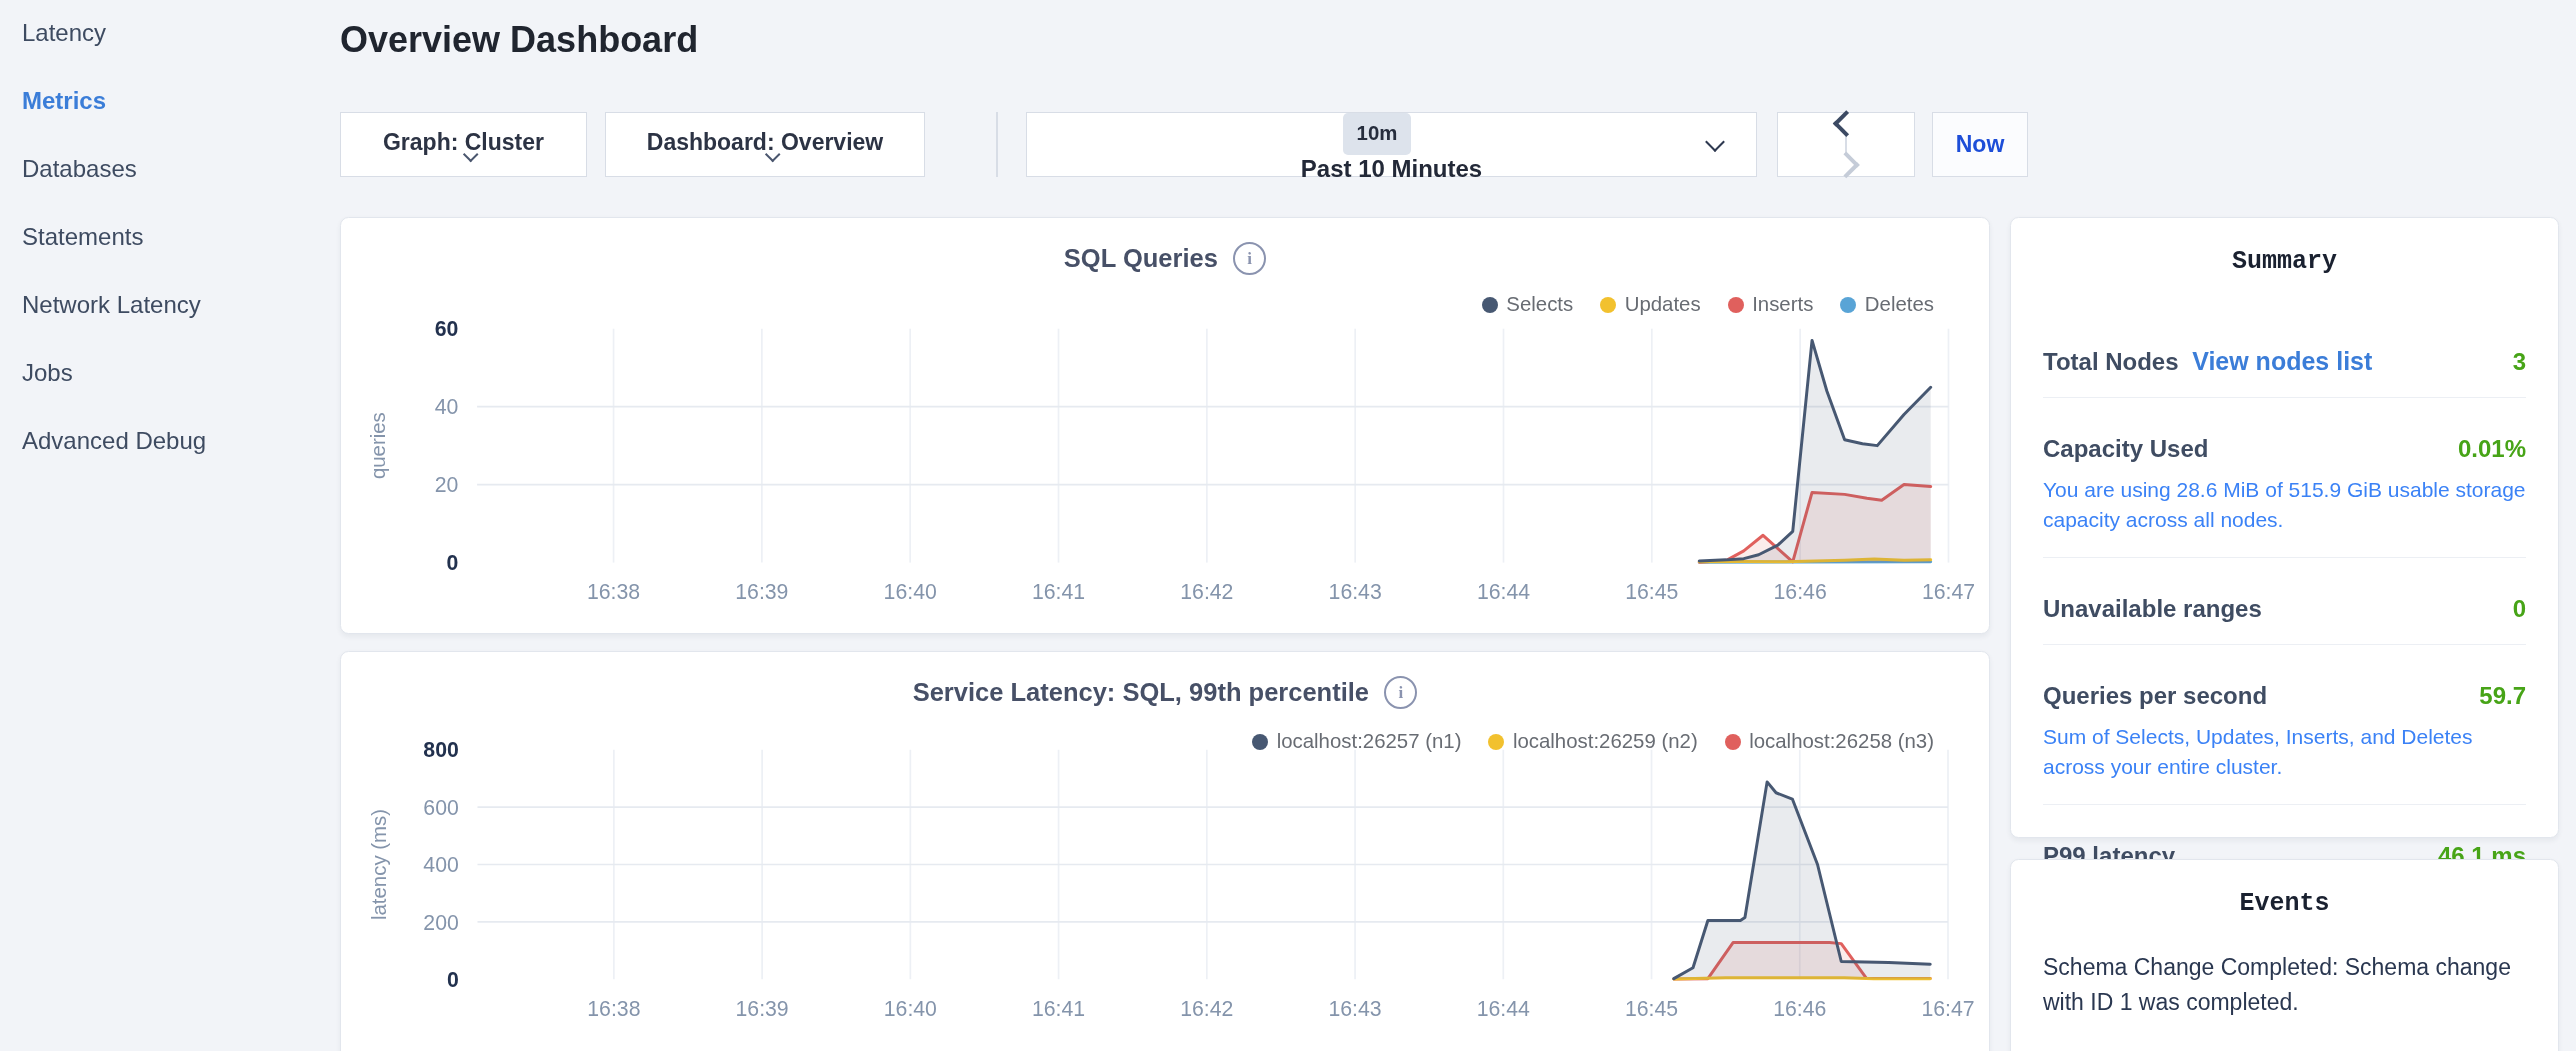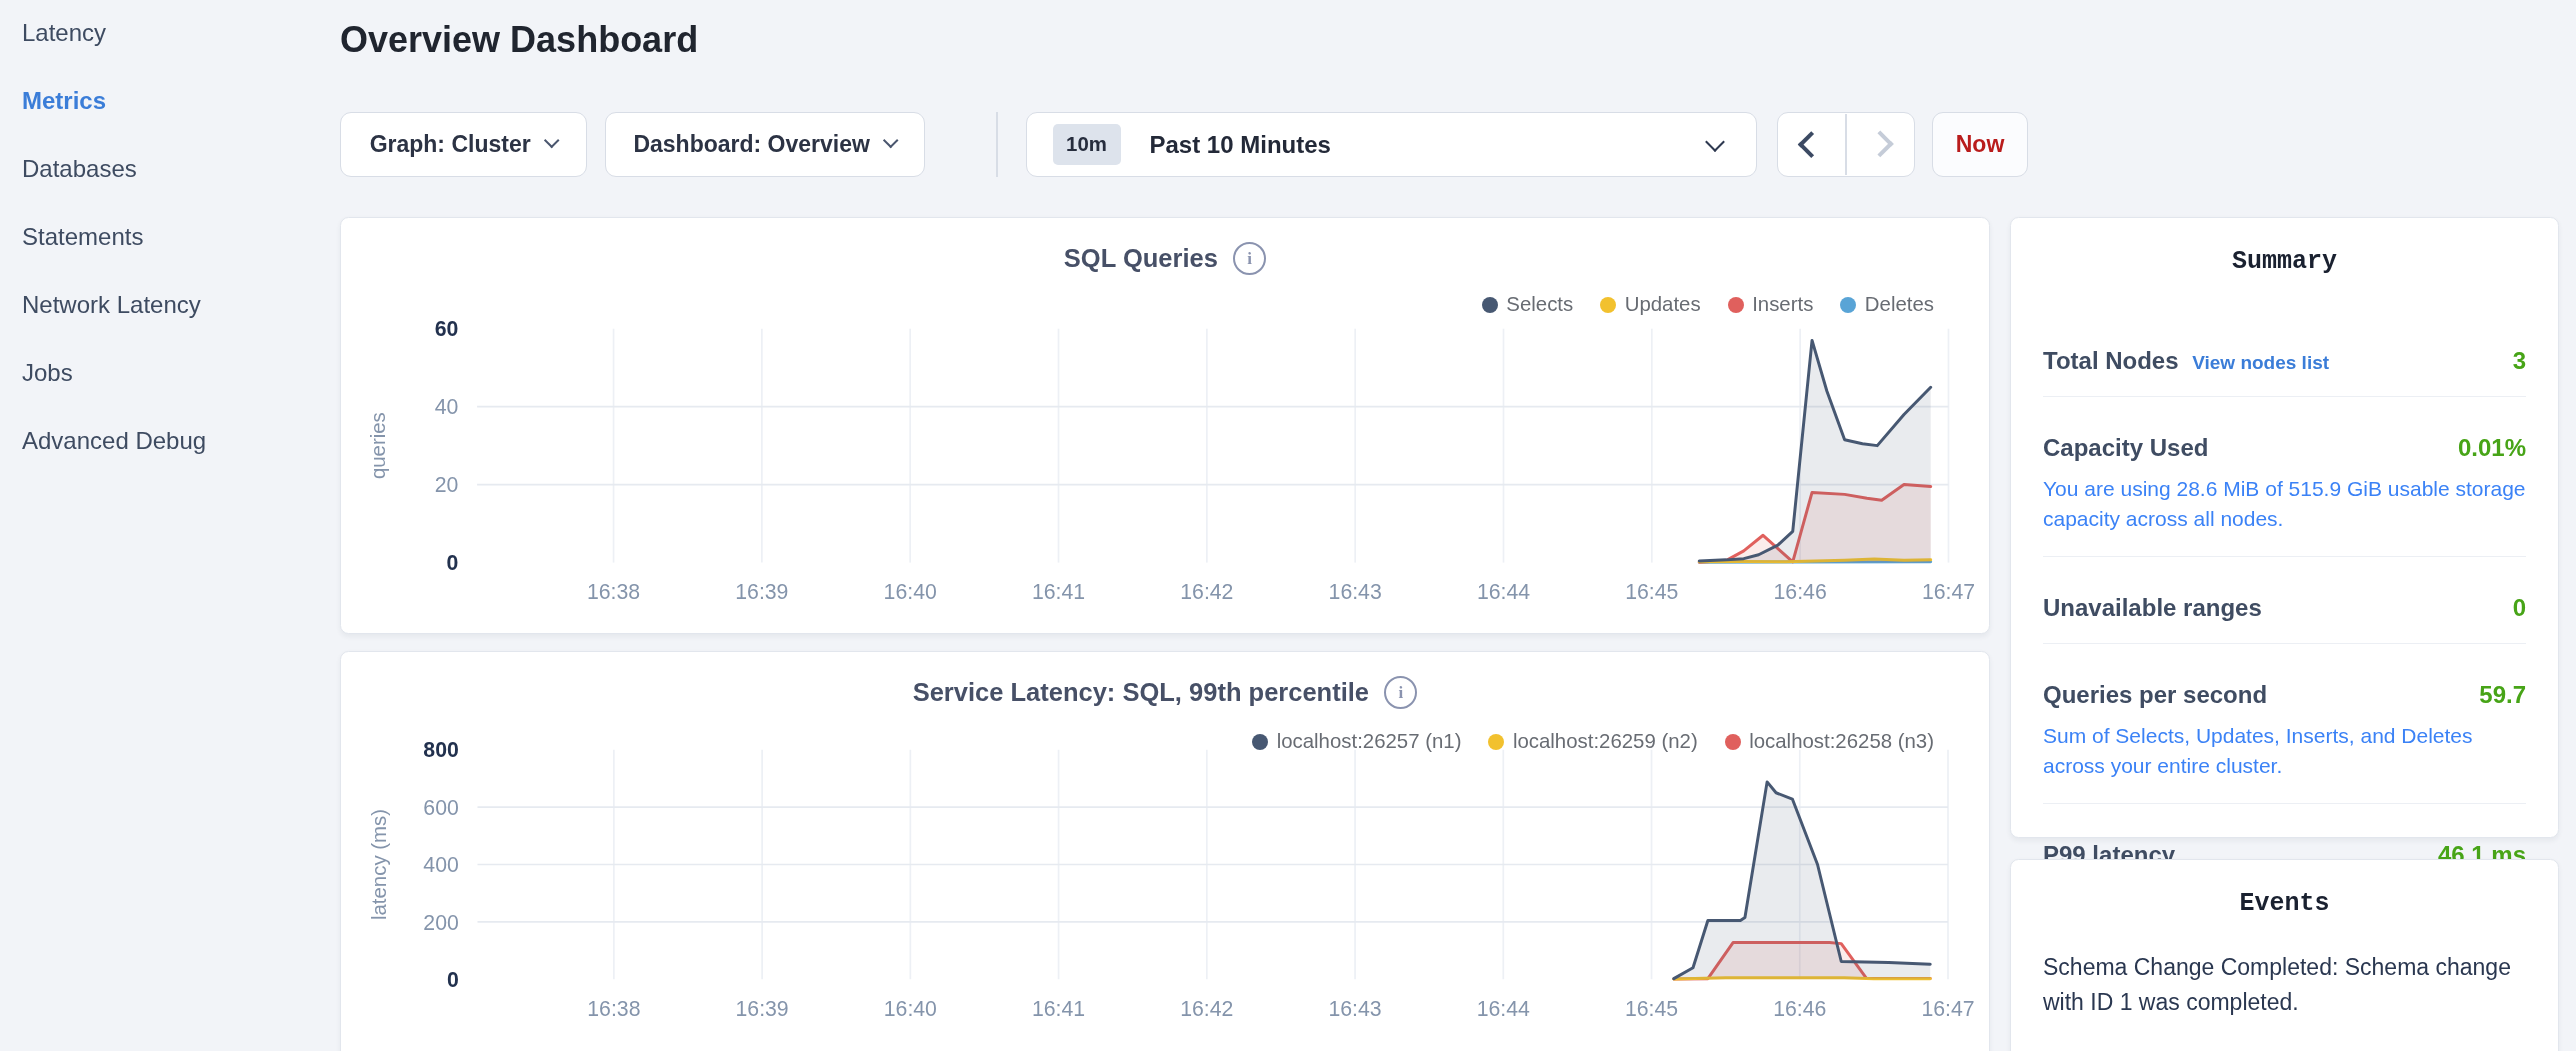--- a/index.html
+++ b/index.html
@@ -9,37 +9,37 @@
 
   
   .side-item{position:absolute;left:22px;font-size:24px;line-height:41px;color:#3e4b61;cursor:pointer;}
   .side-item.active{color:#3b7dd8;font-weight:700;}
 
   
   #page-title{position:absolute;left:340px;top:18.7px;font-size:36px;font-weight:600;color:#20252f;margin:0;}
 
   
   .ctl{position:absolute;top:112px;height:65px;box-sizing:border-box;background:#fff;
-       border:1.7px solid #d8dde6;border-radius:11px;display:flex;align-items:center;justify-content:center;cursor:pointer;}
+       border:1.7px solid #d8dde6;border-radius:0;display:flex;align-items:center;justify-content:center;cursor:pointer;flex-direction:column;}
   .drop-label{font-size:23px;font-weight:600;color:#2c3344;}
   .chev-sm{display:inline-block;width:9.4px;height:9.4px;border-right:2.6px solid #4a566e;border-bottom:2.6px solid #4a566e;
            transform:rotate(45deg);margin-left:15.3px;margin-top:-6.8px;}
   #toolbar-divider{position:absolute;left:996px;top:112px;width:1.7px;height:65px;background:#d8dde6;}
   #time-select{left:1026px;width:731px;justify-content:flex-start;padding:0 25.5px;}
   #time-badge{background:#dde3ec;color:#262d3d;font-size:20.4px;font-weight:700;border-radius:5.1px;
               padding:9.4px 13.6px;margin-right:29px;}
   #time-label{font-size:24px;font-weight:700;color:#232938;}
   #time-chevron{position:absolute;right:34px;width:12px;height:12px;border-right:2.6px solid #2e3950;
                 border-bottom:2.6px solid #2e3950;transform:rotate(45deg);top:22px;}
   #range-arrows{left:1777px;width:138px;padding:0;}
   .arrow-cell{width:68px;height:61px;display:flex;align-items:center;justify-content:center;}
   #arrow-divider{width:1.7px;height:61px;background:#d8dde6;}
   .chev-left{width:14.5px;height:14.5px;border-left:4.3px solid #3c4a63;border-bottom:4.3px solid #3c4a63;transform:rotate(45deg);}
   .chev-right{width:14.5px;height:14.5px;border-left:4.3px solid #c5ccd8;border-bottom:4.3px solid #c5ccd8;transform:rotate(225deg);}
-  #now-button{left:1932px;width:96px;font-size:23px;font-weight:700;color:#b91c1c;background:#fbfcfe;}
+  #now-button{left:1932px;width:96px;font-size:23px;font-weight:700;color:#1d4ed8;background:#fbfcfe;}
 
   
   .card{position:absolute;background:#fff;border:0.9px solid #e2e6ed;border-radius:8.5px;
         box-shadow:0 2.6px 5.1px rgba(40,50,70,0.06);box-sizing:border-box;}
   #chart-card-1{left:340px;top:217px;width:1650px;height:417px;}
   #chart-card-2{left:340px;top:651px;width:1650px;height:442px;}
   #summary-card{left:2010px;top:217px;width:549px;height:621px;}
   #events-card{left:2010px;top:859px;width:549px;height:255px;}
 
   .chart-title-row{position:absolute;top:24px;left:0;width:100%;display:flex;align-items:center;justify-content:center;gap:15.3px;}
@@ -52,21 +52,21 @@
   .legend-label{font-size:20.4px;color:#686c73;}
   .chart-svg{position:absolute;left:0;top:0;}
 
   
   .panel-title{text-align:center;font-size:25px;font-weight:700;color:#1a2130;margin-top:29px;font-family:Liberation Mono, monospace;}
   #summary-rows{margin:34px 32px 0 32px;}
   .sum-row{padding:21px 0;border-top:1.7px solid #eceff4;}
   .sum-row:first-child{border-top:none;}
   .sum-main{display:flex;align-items:baseline;margin-top:16px;}
   .sum-label{font-size:24px;font-weight:700;color:#3f4c62;}
-  .sum-link{font-size:19px;font-weight:700;color:#3b7dd8;margin-left:13.6px;cursor:pointer;}
+  .sum-link{font-size:25px;font-weight:700;color:#3b7dd8;margin-left:13.6px;cursor:pointer;}
   .sum-value{margin-left:auto;font-size:24px;font-weight:700;color:#47a417;}
   .sum-subtext{margin-top:12px;font-size:21px;line-height:1.45;color:#3b82f6;}
 
   
   #event-list{margin:32px 32px 0 32px;}
   .event-text{font-size:23px;line-height:1.5;color:#2a3750;}
   .event-time{margin-top:6.8px;font-size:21px;color:#5f6d87;}
 </style>
 </head>
 <body>

